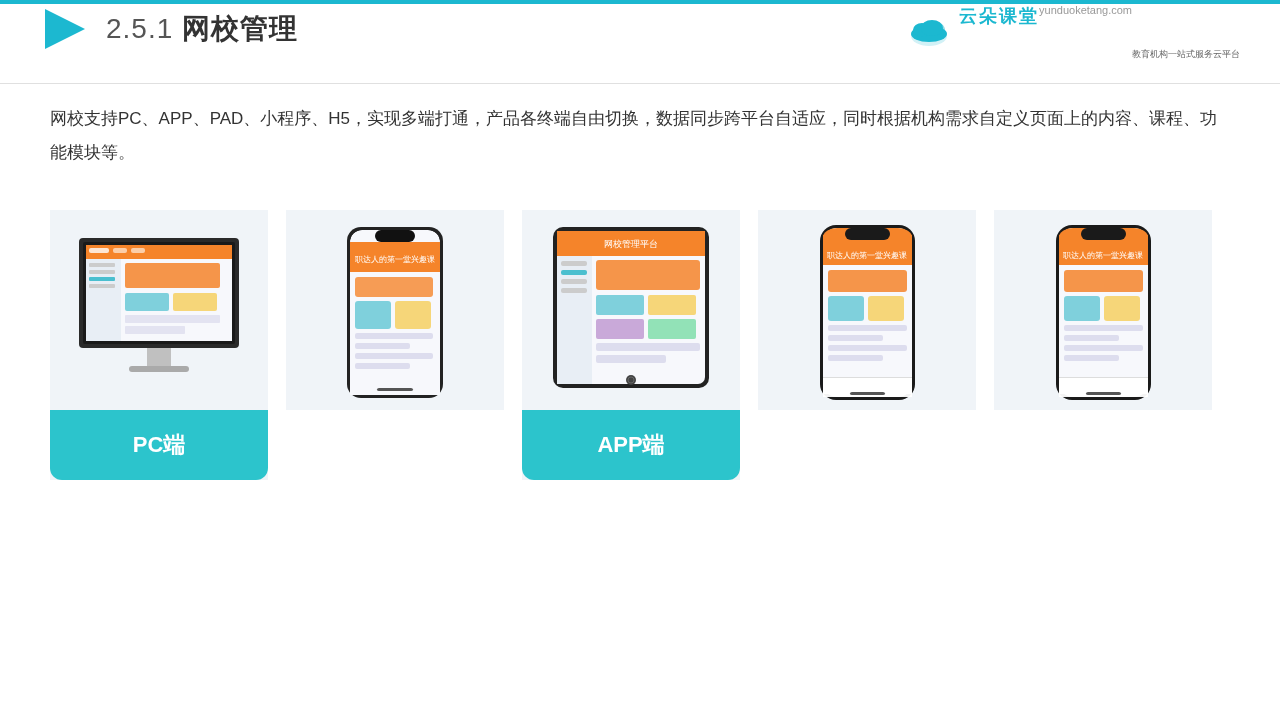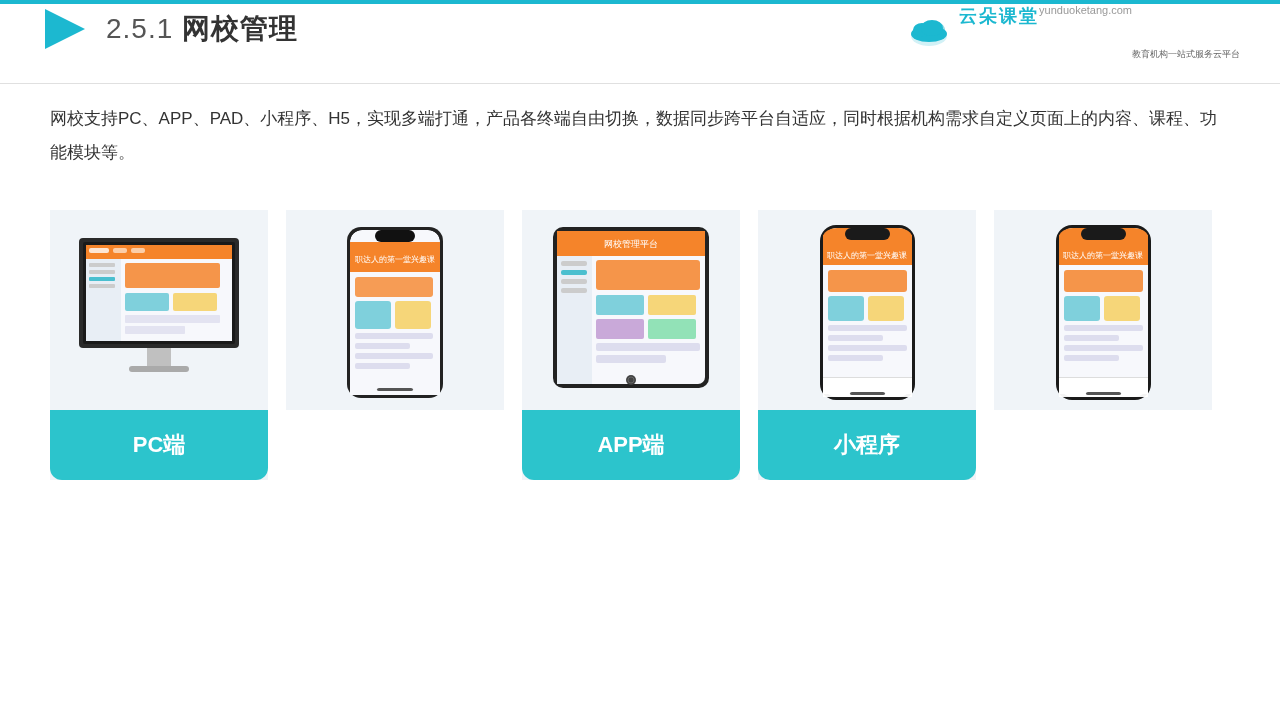--- a/index.html
+++ b/index.html
@@ -337,21 +337,20 @@
           <rect x="8" y="110" width="55" height="6" rx="2" fill="#dde"></rect>
           <rect x="8" y="120" width="79" height="6" rx="2" fill="#dde"></rect>
           <rect x="8" y="130" width="55" height="6" rx="2" fill="#dde"></rect>
 
           <rect x="3" y="152" width="89" height="20" fill="#fff" opacity="0.95"></rect>
           <rect x="3" y="152" width="89" height="1" fill="#ddd"></rect>
 
           <rect x="30" y="167" width="35" height="3" rx="2" fill="#555"></rect>
         </svg>
       </div>
-      <div class="device-card-label">小程序</div>
     </div>
 
     <div class="device-card">
       <div class="device-card-image">
         <svg width="95" height="175" viewBox="0 0 95 175" xmlns="http://www.w3.org/2000/svg">
           <defs>
             <clipPath id="phoneClipH5">
               <rect x="3" y="3" width="89" height="169" rx="14" ry="14"></rect>
             </clipPath>
           </defs>

